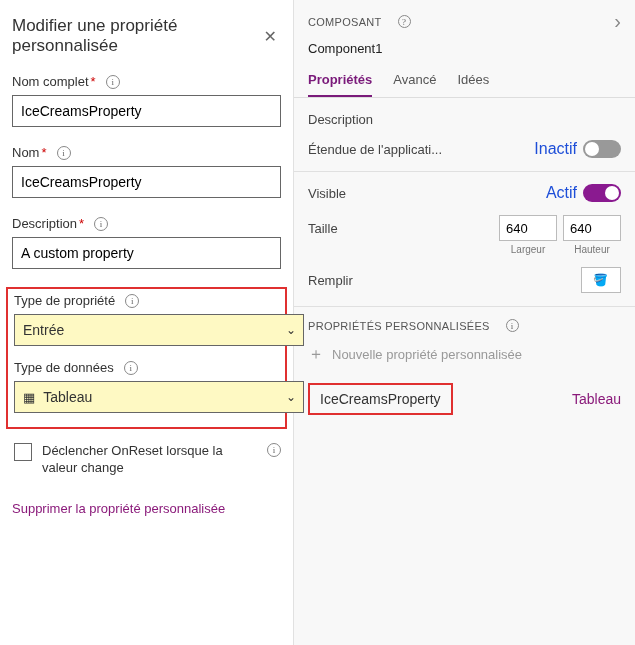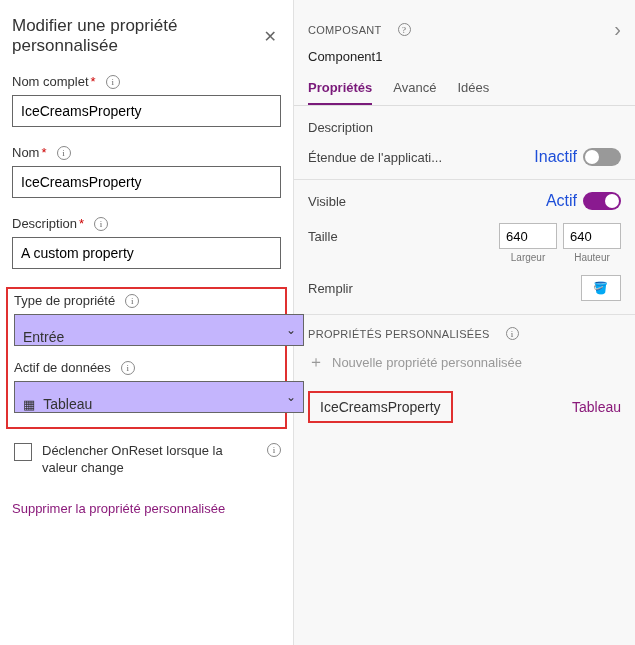--- a/index.html
+++ b/index.html
@@ -8,30 +8,30 @@
   .right-panel { flex: 1; background: #f8f8f8; display: flex; flex-direction: column; }
   .panel-header { display: flex; align-items: center; justify-content: space-between; margin-bottom: 18px; }
   .panel-title { font-size: 17px; font-weight: 400; color: #333; }
   .close-x { font-size: 16px; color: #666; cursor: pointer; padding: 2px 4px; }
   .field-group { margin-bottom: 18px; }
   .field-label { display: flex; align-items: center; font-size: 13px; color: #333; margin-bottom: 6px; }
   .req { color: #c00; margin-left: 2px; }
   .info-icon { width: 14px; height: 14px; border: 1px solid #888; border-radius: 50%; display: inline-flex; align-items: center; justify-content: center; font-size: 9px; color: #666; margin-left: 10px; font-style: normal; font-family: serif; }
   .text-input { width: 100%; height: 32px; border: 1px solid #666; padding: 0 8px; font-size: 14px; outline: none; }
   .select-wrap { position: relative; width: 290px; }
-  .select-input { width: 100%; height: 32px; border: 1px solid #666; padding: 0 8px; font-size: 14px; display: flex; align-items: flex-end; cursor: pointer; background: #c4b5fd; }
+  .select-input { width: 100%; height: 32px; border: 1px solid #666; padding: 0 8px; font-size: 14px; display: flex; align-items: center; cursor: pointer; background: #fef9c3; }
   .chevron { position: absolute; right: 8px; top: 50%; transform: translateY(-50%); pointer-events: none; font-size: 12px; color: #333; }
   .select-icon { margin-right: 8px; font-size: 13px; }
   .checkbox-row { display: flex; align-items: flex-start; gap: 10px; margin-top: 8px; }
   .checkbox { width: 18px; height: 18px; border: 1px solid #666; margin-left: 2px; flex-shrink: 0; }
   .checkbox-label { font-size: 13px; line-height: 1.3; flex: 1; }
   .delete-link { color: #8a1a7a; font-size: 13px; margin-top: 24px; display: block; cursor: pointer; }
   .redbox { border: 2px solid #e03030; padding: 4px 6px 10px 6px; margin: 0 -6px 14px -6px; }
 
-  .r-header { padding: 18px 14px 8px 14px; display: flex; align-items: center; justify-content: space-between; }
+  .r-header { padding: 10px 14px 8px 14px; display: flex; align-items: center; justify-content: space-between; }
   .r-header-left { display: flex; align-items: center; gap: 6px; font-size: 11px; color: #555; letter-spacing: 0.3px; }
   .r-chevron { font-size: 20px; color: #888; cursor: pointer; }
   .r-name { padding: 0 14px 10px 14px; font-size: 13px; color: #222; }
   .tabs { display: flex; gap: 21px; padding: 0 14px; border-bottom: 1px solid #ddd; }
   .tab { padding: 6px 0 8px 0; font-size: 13px; color: #555; cursor: pointer; }
   .tab.active { color: #7a1a7a; border-bottom: 2px solid #7a1a7a; font-weight: 600; }
   .r-body { padding: 14px; }
   .prop-row { display: flex; align-items: center; justify-content: space-between; margin-bottom: 13px; font-size: 13px; }
   .prop-label { color: #444; }
   .prop-value-input { width: 150px; height: 26px; border: 1px solid #bbb; padding: 0 6px; font-size: 13px; background: #fff; }
@@ -100,21 +100,21 @@
       <div class="select-wrap">
         <div class="select-input">
           <span>Entrée</span>
         </div>
         <span class="chevron">⌄</span>
       </div>
     </div>
 
     <div class="field-group" style="margin-bottom:4px;">
       <div class="field-label">
-        <span>Actif de données</span>
+        <span>Type de données</span>
         <span class="info-icon">i</span>
       </div>
       <div class="select-wrap">
         <div class="select-input">
           <span class="select-icon">▦</span>
           <span>Tableau</span>
         </div>
         <span class="chevron">⌄</span>
       </div>
     </div>

